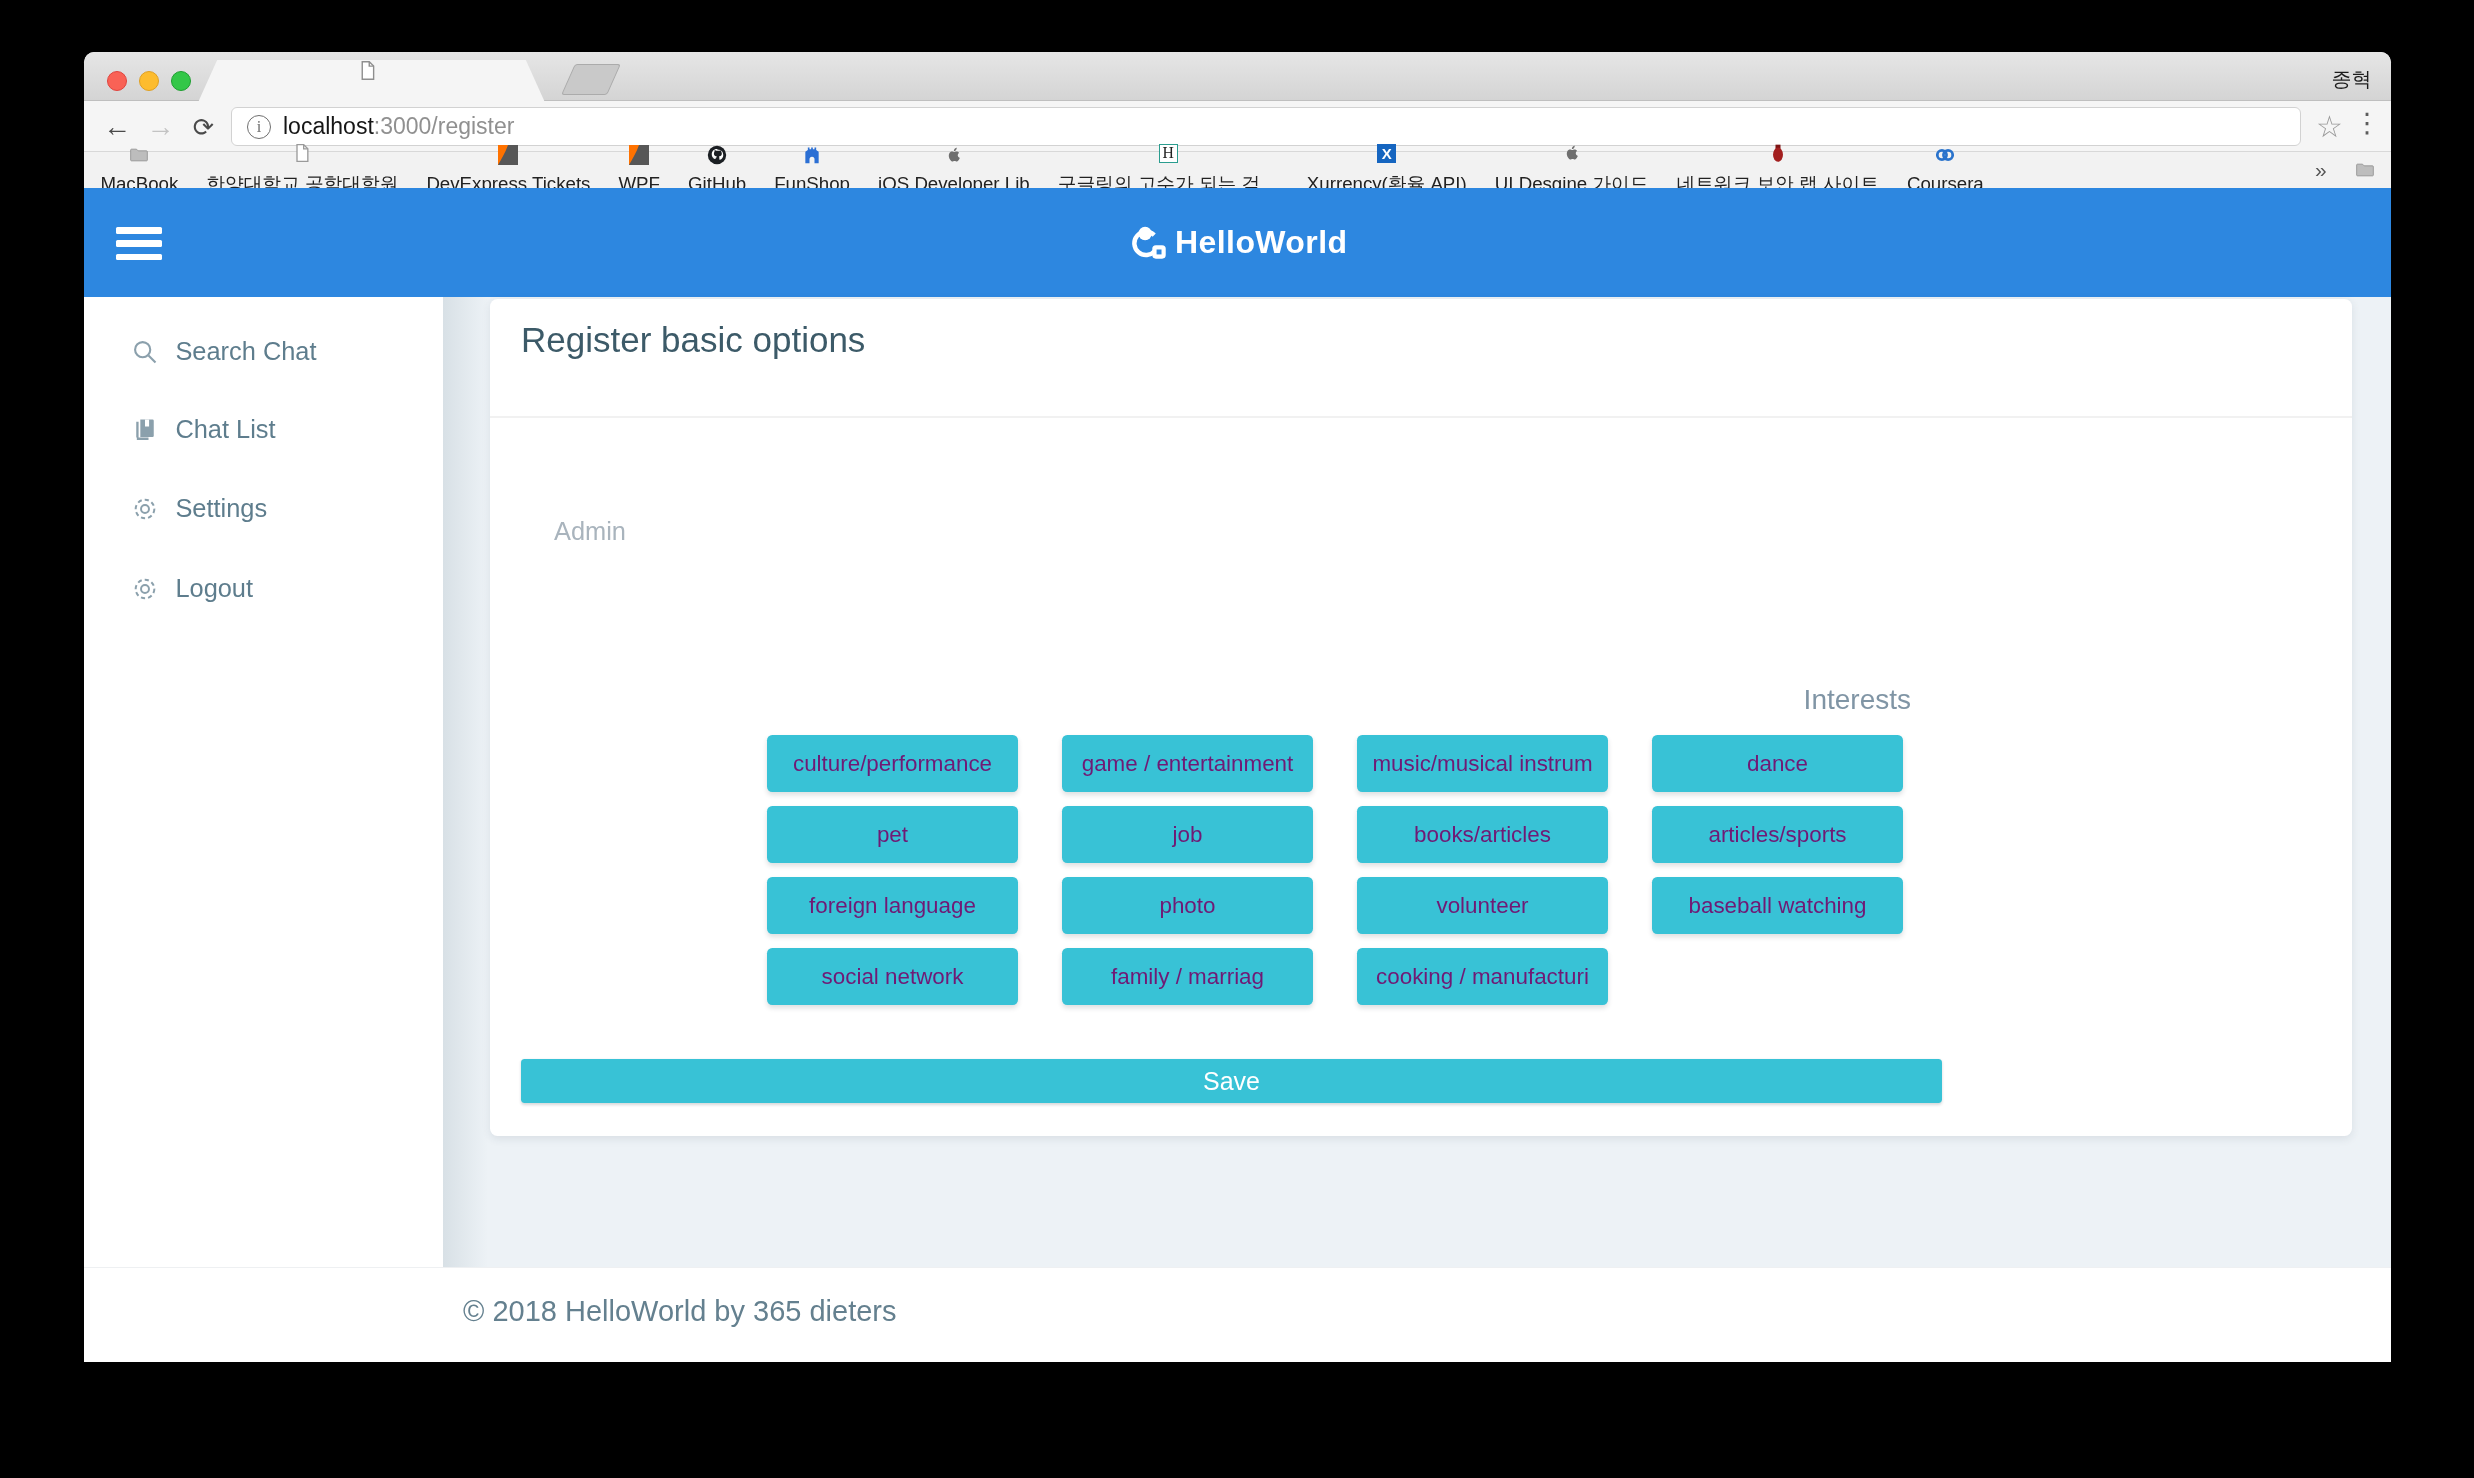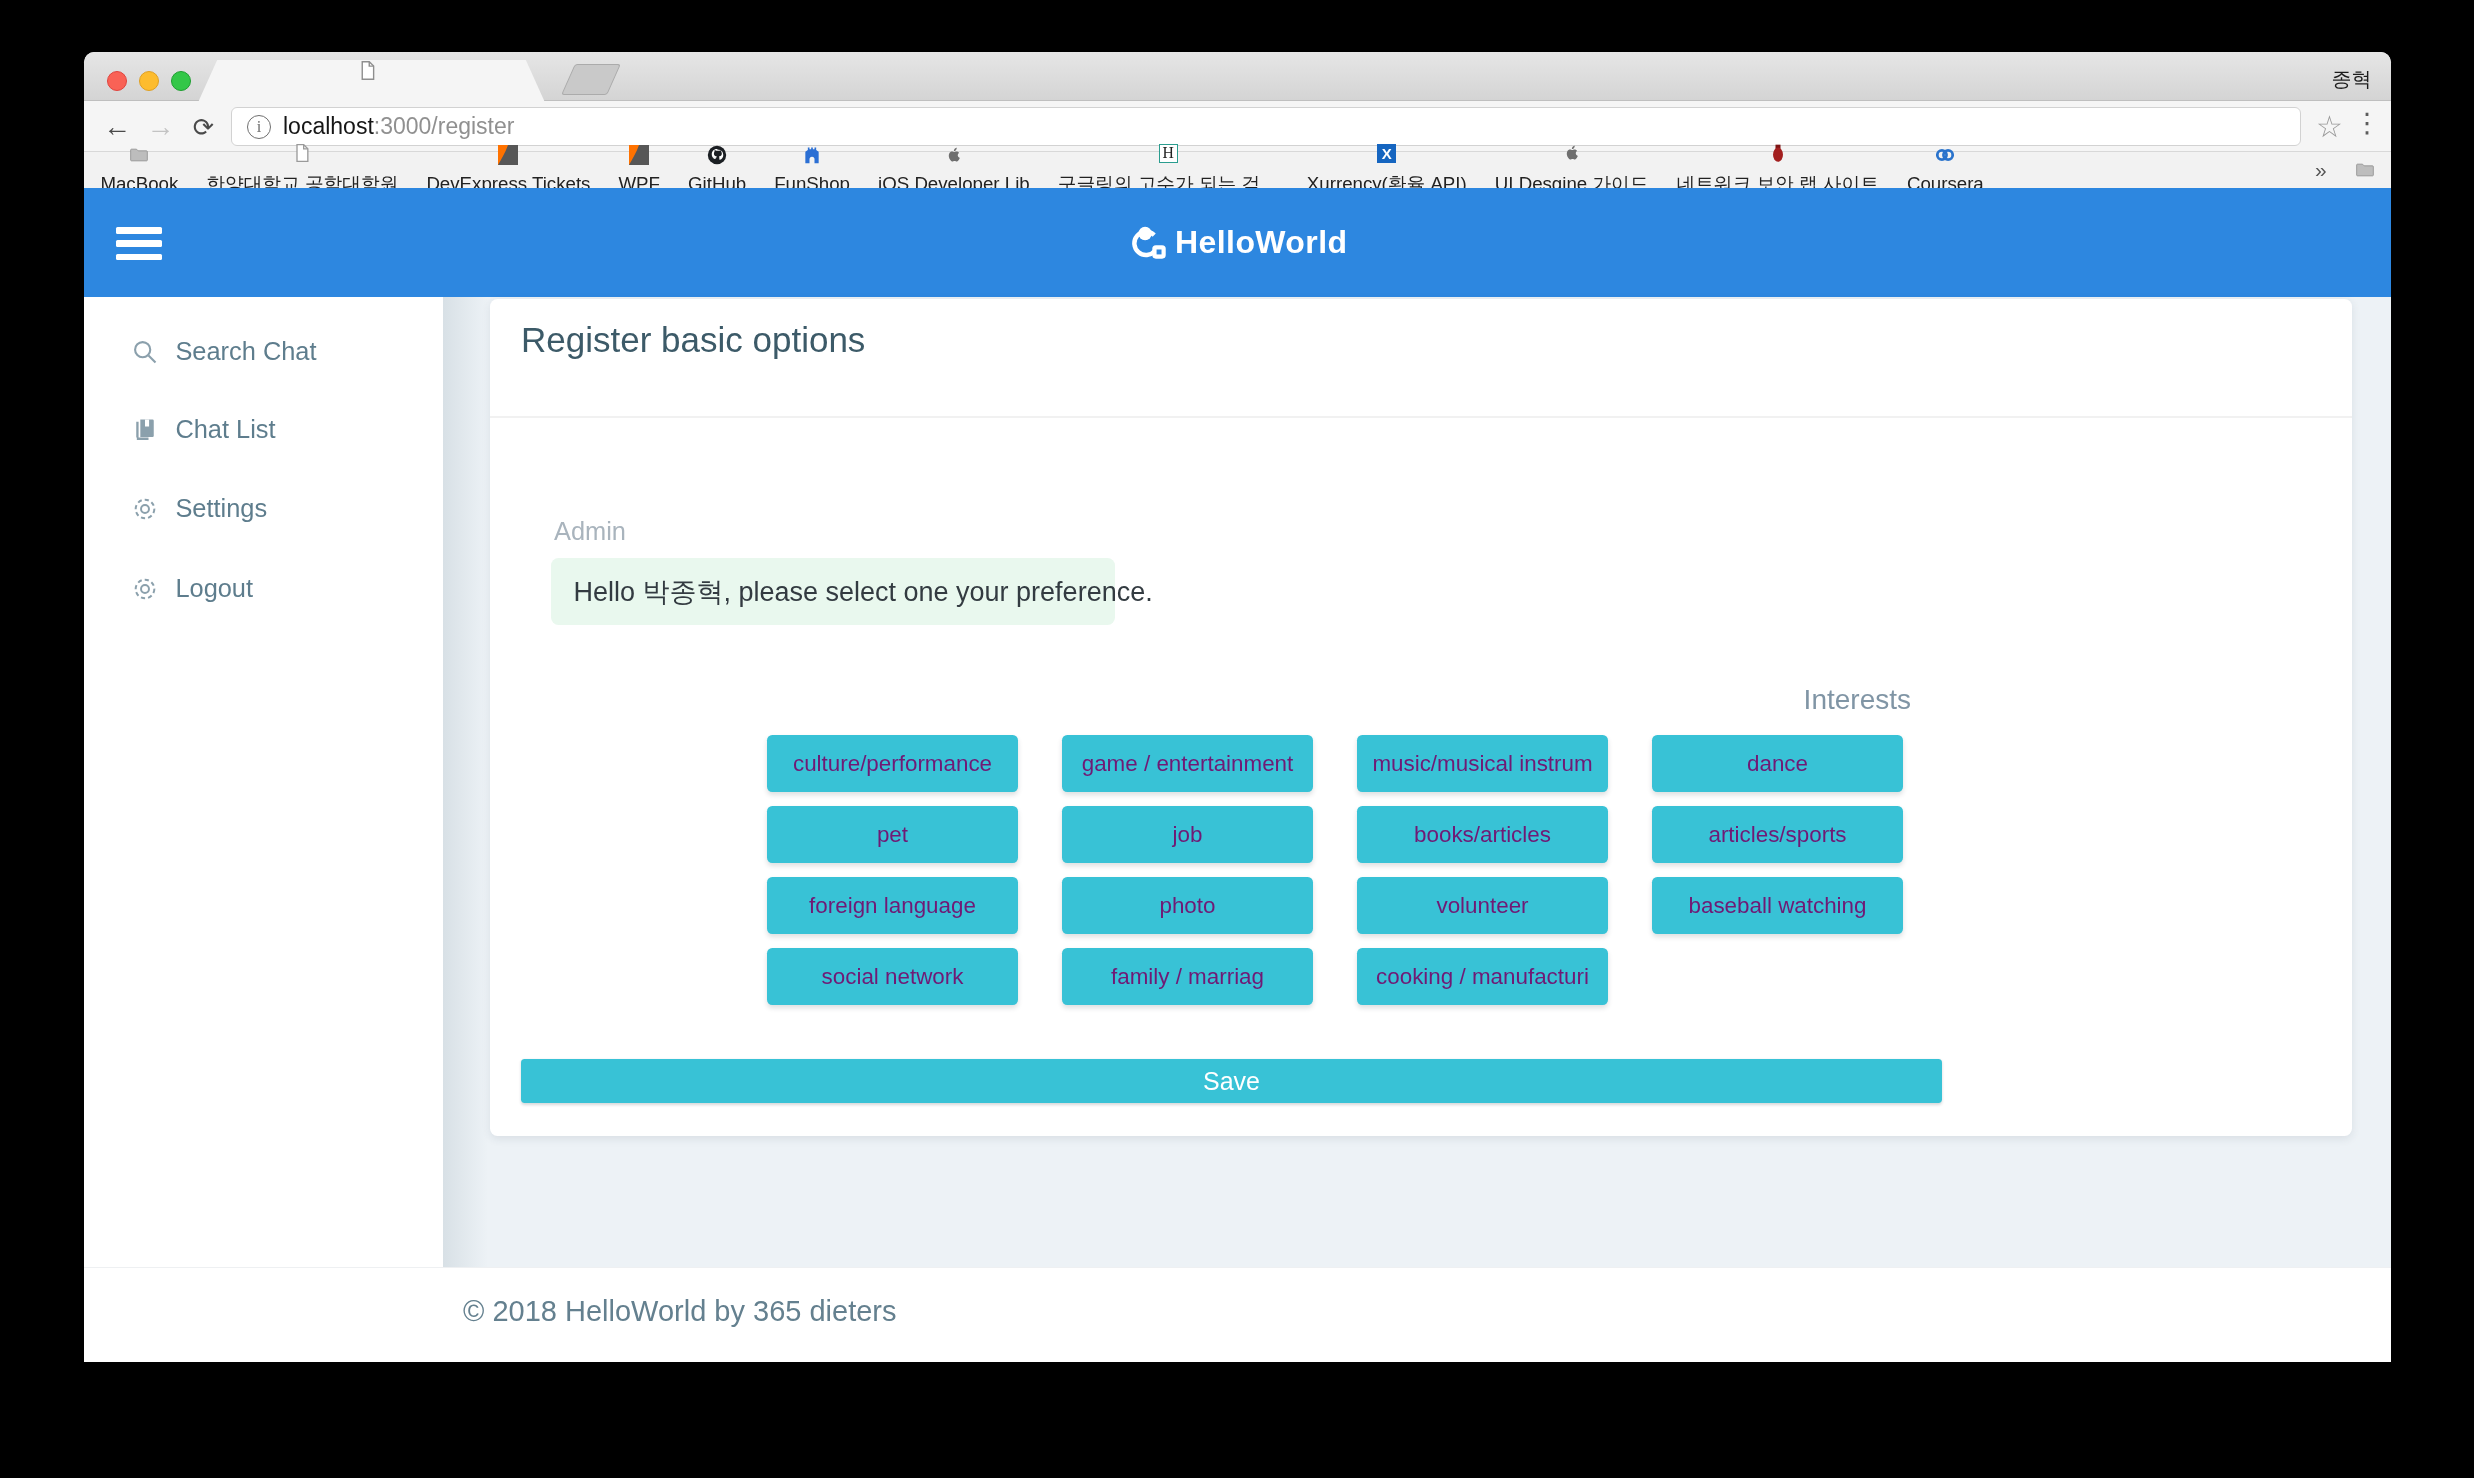--- a/index.html
+++ b/index.html
@@ -288,23 +288,20 @@
             </svg>
           </span>
           <span class="side-label">Logout</span>
         </div>
       </div>
     <div class="main">
       <div class="card">
         <div class="page-title">Register basic options</div>
         <div class="divider"></div>
         <div class="sender">Admin</div>
-        <div class="bubble">
-          <span class="bubble-text">Hello 박종혁, please select one your preference.</span>
-        </div>
         <div class="interests-label">Interests</div>
         <div class="grid" id="interestGrid">
             <div class="chip">culture/performance</div>
             <div class="chip">game / entertainment</div>
             <div class="chip">music/musical instrum</div>
             <div class="chip">dance</div>
             <div class="chip">pet</div>
             <div class="chip">job</div>
             <div class="chip">books/articles</div>
             <div class="chip">articles/sports</div>

